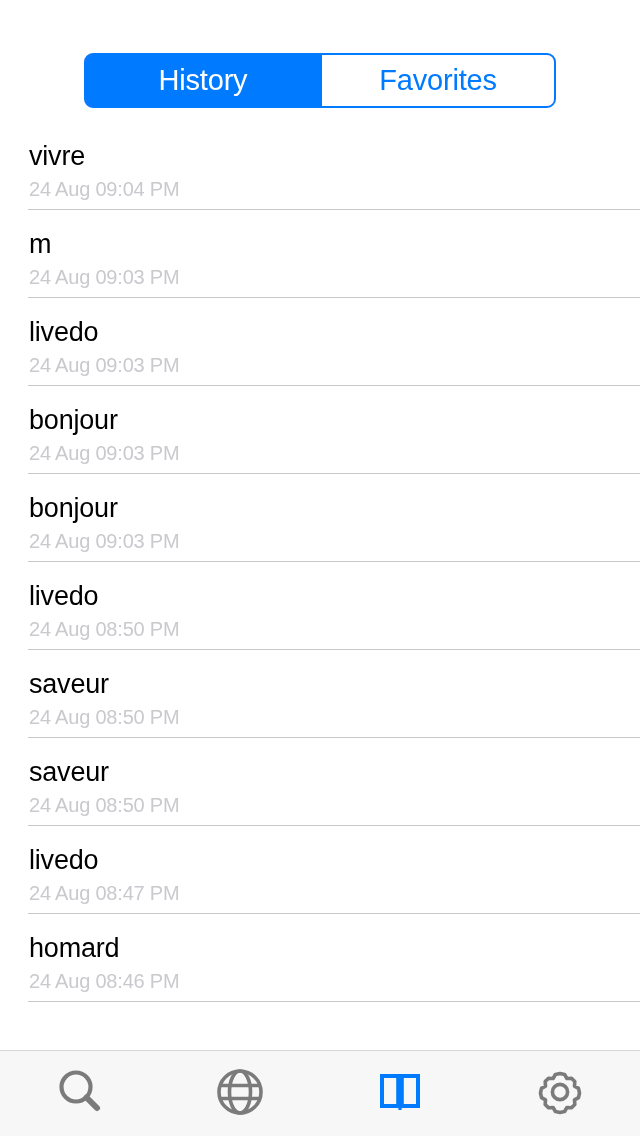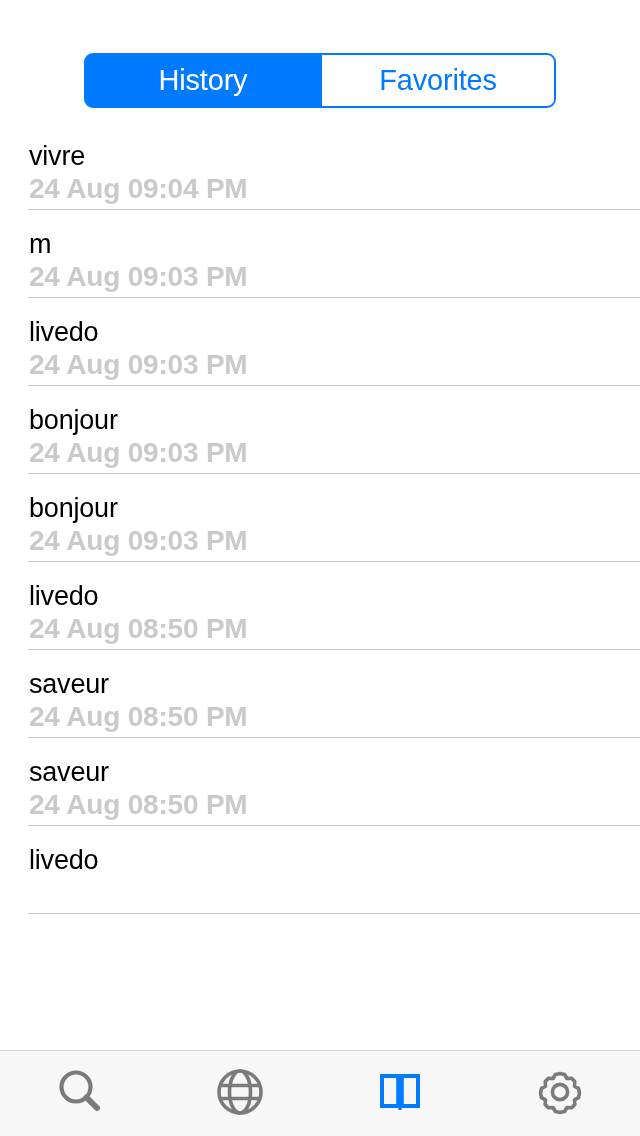--- a/index.html
+++ b/index.html
@@ -88,26 +88,25 @@
     background:#c8c7cc;
   }
   .row-term {
     font-size:27px;
     line-height:33px;
     color:#000000;
     letter-spacing:-0.2px;
     white-space:nowrap;
   }
   .row-date {
-    font-size:28px;
+    font-size:20px;
     line-height:32px;
     color:#c9c9ce;
     letter-spacing:-0.2px;
     white-space:nowrap;
-    font-weight:bold;
   }
 
   
   .tab-bar {
     position:absolute;
     left:0; bottom:0;
     width:640px; height:86px;
     background:#f7f7f7;
     border-top:1px solid #d8d8d8;
     display:flex;
@@ -173,22 +172,27 @@
       <div class="row-date">24 Aug 08:50 PM</div>
     </div>
 
     <div class="row">
       <div class="row-term">saveur</div>
       <div class="row-date">24 Aug 08:50 PM</div>
     </div>
 
     <div class="row">
       <div class="row-term">livedo</div>
-    </div>
-
+      <div class="row-date">24 Aug 08:47 PM</div>
+    </div>
+
+    <div class="row">
+      <div class="row-term">homard</div>
+      <div class="row-date">24 Aug 08:46 PM</div>
+    </div>
 
 
   </div>
 
   <div class="tab-bar">
 
     <div class="tab-item">
       <span class="tab-icon">
         <svg width="54" height="54" viewBox="0 0 54 54">
           <circle cx="23" cy="22" r="14.5" fill="none" stroke="#7b7b7b" stroke-width="4.2"></circle>

